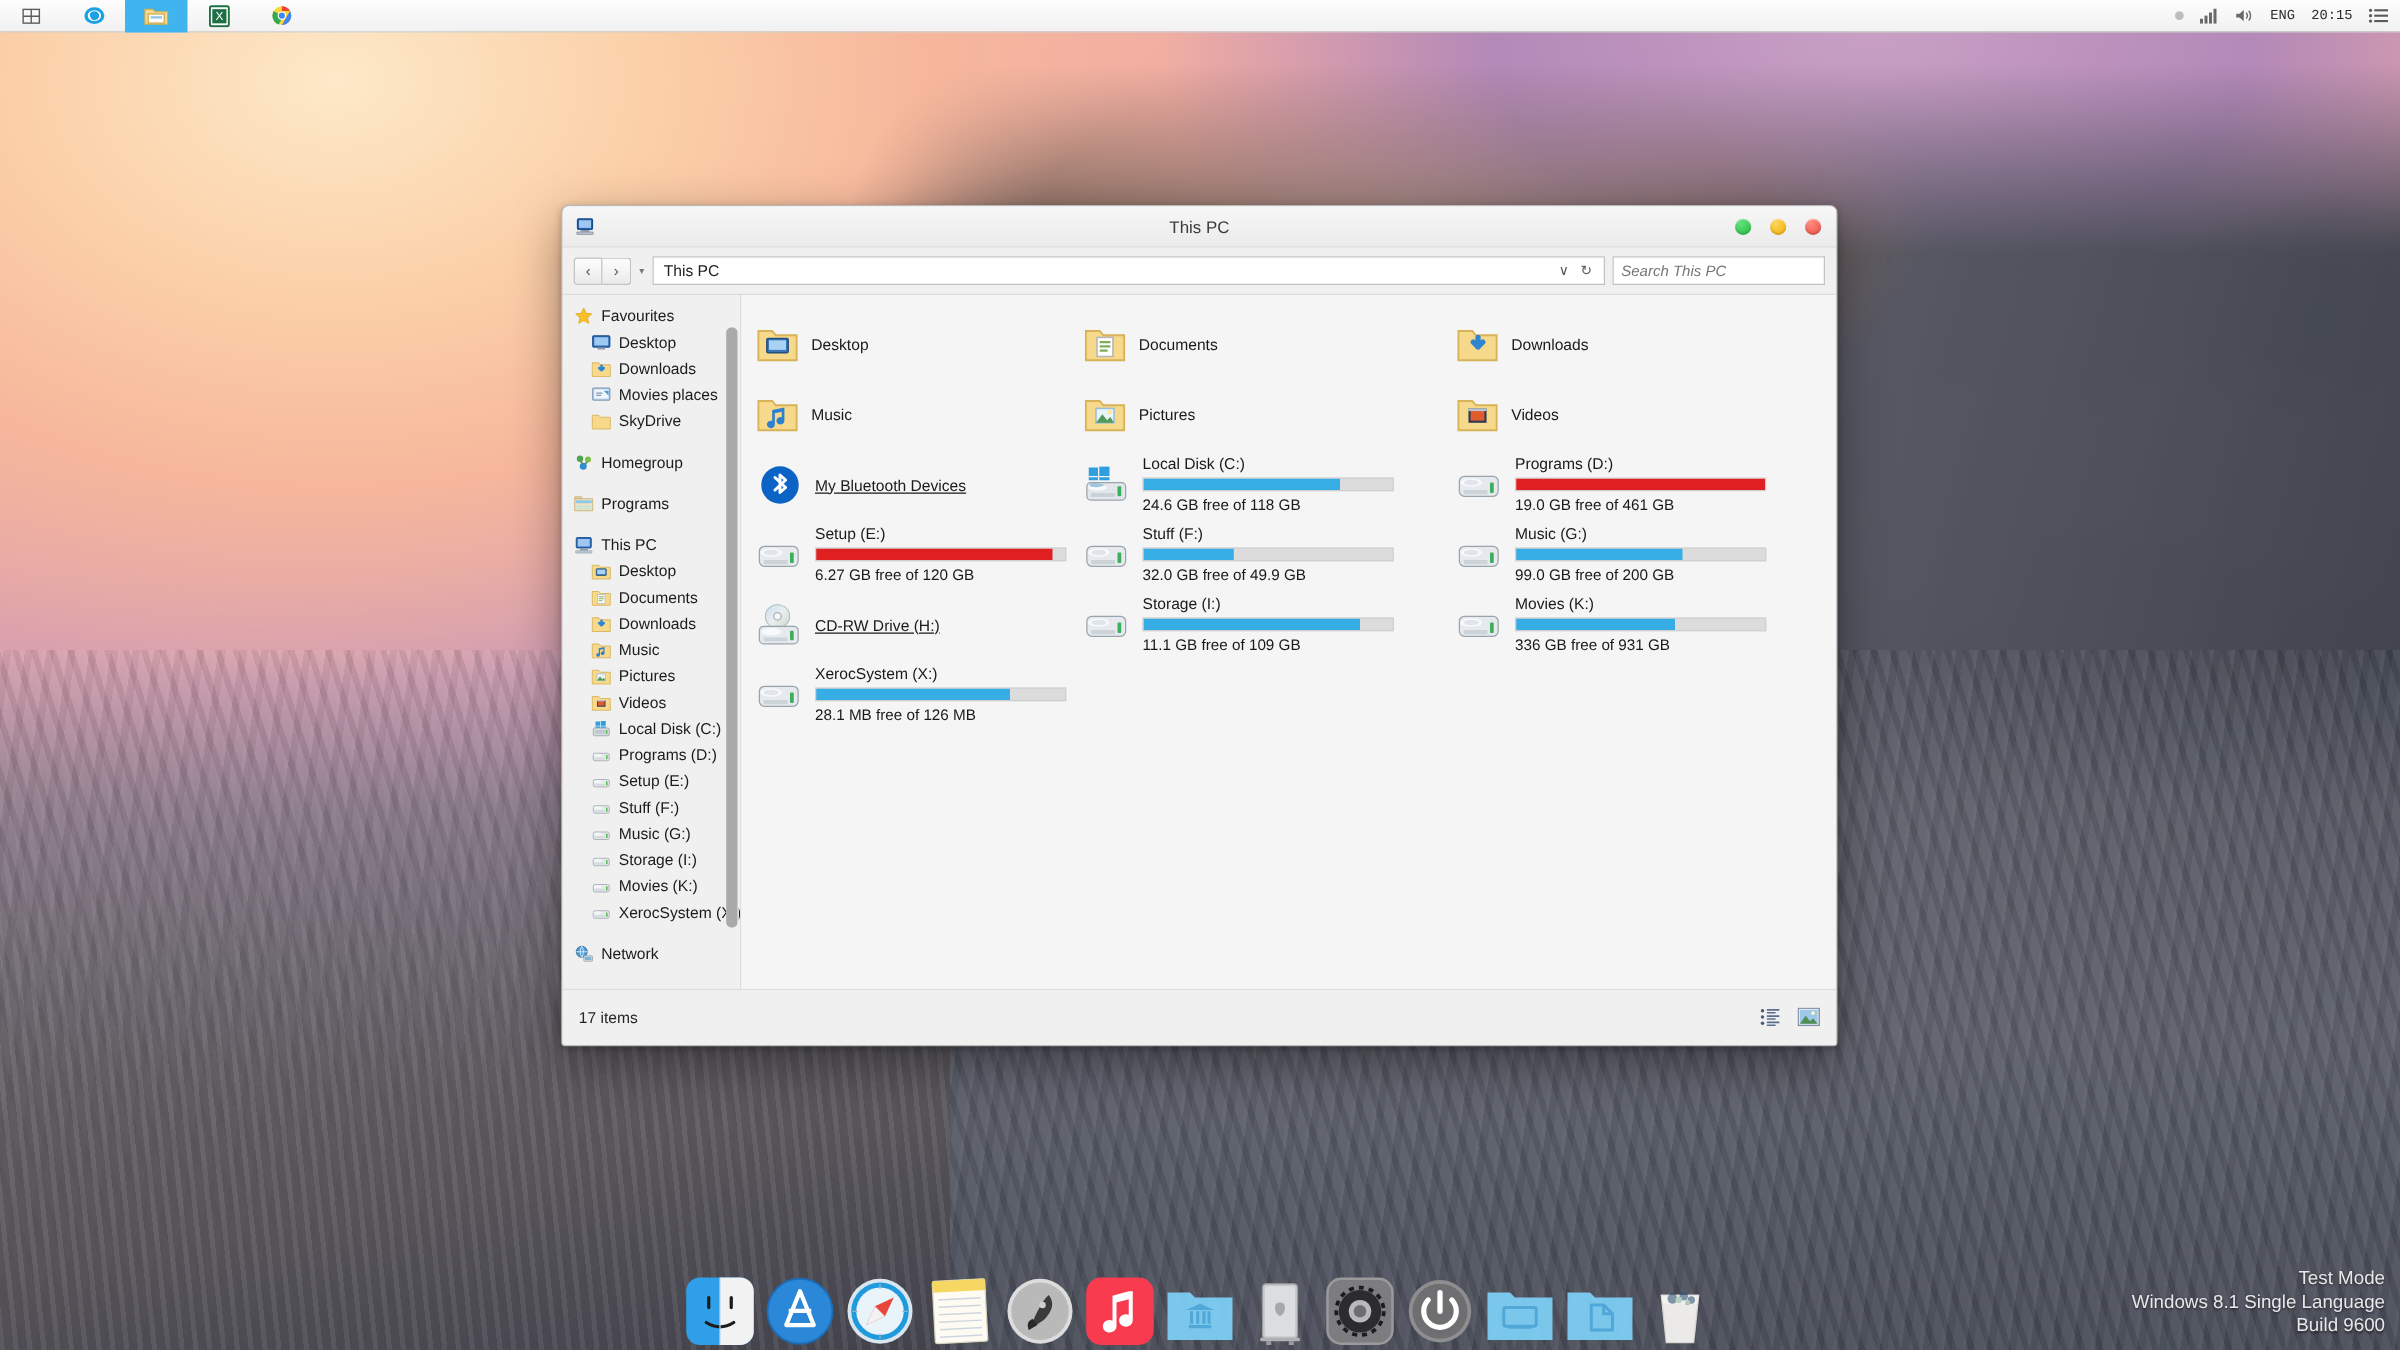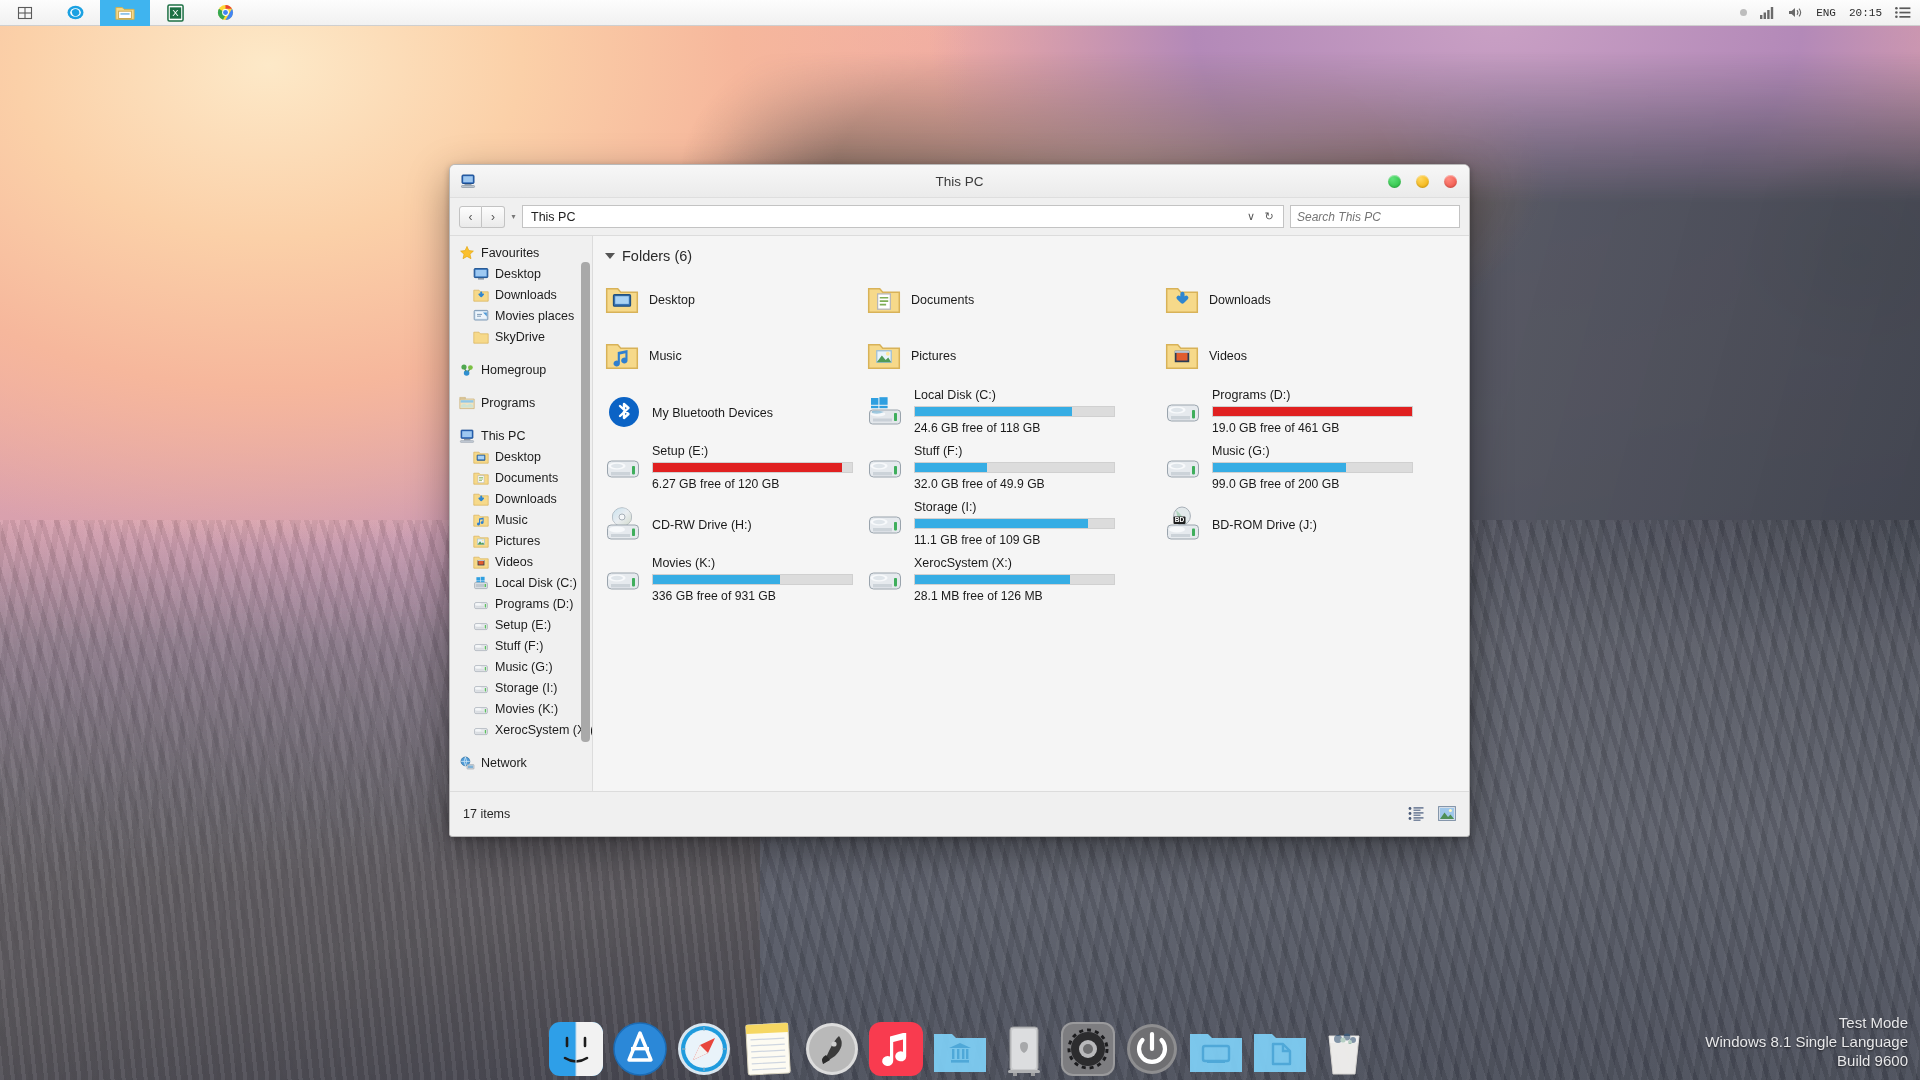--- a/index.html
+++ b/index.html
@@ -151,21 +151,21 @@
   .folder-tile{ display:flex; align-items:center; gap:10px; height:56px; cursor:pointer; }
   .folder-tile .lbl{ font-size:12.5px; color:#1a1a1a; }
 
   .drive-tile{ display:flex; gap:9px; height:56px; cursor:pointer; padding-top:3px; }
   .drive-info{ display:flex; flex-direction:column; justify-content:flex-start; padding-top:1px;}
   .drive-name{ font-size:12.5px; color:#1a1a1a; margin-bottom:4px; }
   .bar{ width:201px; height:11px; background:#dcdcdc; border:1px solid #d0d0d0; margin-bottom:4px;}
   .bar > i{ display:block; height:100%; }
   .drive-free{ font-size:12.2px; color:#1a1a1a; }
   .drive-tile.simple{ align-items:center; padding-top:0;}
-  .drive-tile.simple .drive-info{ justify-content:center; }
+  .drive-tile.simple .drive-info{ justify-content:center;text-decoration:underline; }
   .drive-tile.simple .drive-name{ margin-bottom:0; }
 
   
   #statusbar{
     height:44px; border-top:1px solid #dcdcdc; background:#f0f0f0;
     display:flex; align-items:center; padding:0 13px; font-size:12.5px; color:#262626;
   }
   #view-icons{ margin-left:auto; display:flex; gap:11px; align-items:center; }
   .viewbtn{ width:19px;height:17px; cursor:pointer; display:flex; align-items:center; justify-content:center;}
 
@@ -502,24 +502,20 @@
               </svg></span>
             <span>Network</span>
           </div>
         </div>
       <div id="sb-scroll">
         <div id="sb-thumb"></div>
       </div>
     </div>
 
     <div id="content">
-      <div class="group-head">
-        <span class="tri"></span>
-        <span>Folders (6)</span>
-      </div>
       <div class="grid" id="folders-grid">
           <div class="folder-tile">
             <span><svg width="34" height="34" viewBox="0 0 16 16">
                 <path d="M.8 3.2h5.2l1.4 1.6h7.8v9.4H.8z" fill="#f6d98a" stroke="#d8b258" stroke-width=".7"></path>
                 <rect x="4" y="6" width="8" height="5.4" rx=".5" fill="#3a76b8" stroke="#22507f" stroke-width=".6"></rect>
                 <rect x="4.8" y="6.7" width="6.4" height="3.6" fill="#a9d2f4"></rect>
               </svg></span>
             <span class="lbl">Desktop</span>
           </div>
           <div class="folder-tile">
@@ -704,37 +700,20 @@
                 <rect x="5" y="15" width="19" height="3.4" fill="#ccd3d9"></rect>
                 <rect x="26" y="9" width="3" height="8.4" rx=".8" fill="#3fae5c"></rect>
               </svg>
             </span>
             <span class="drive-info">
               <span class="drive-name">Storage (I:)</span>
               <span class="bar">
                 <i style="width:87%;background:#36ade4"></i>
               </span>
               <span class="drive-free">11.1 GB free of 109 GB</span>
-            </span>
-          </div>
-          <div class="drive-tile simple">
-            <span style="flex:0 0 38px;display:flex;align-items:center;justify-content:center">
-              <svg width="36" height="36" viewBox="0 0 36 36">
-                <ellipse cx="16" cy="10" rx="8.4" ry="9" fill="#e2e8ea" stroke="#a8b0b8"></ellipse>
-                <path d="M10 4 q6 5 10 13 q-8 2 -10 -13z" fill="#8fc5a0" opacity=".6"></path>
-                <rect x="7.5" y="10.5" width="12" height="7.5" rx="1" fill="#1e1e1e"></rect>
-                <text x="13.5" y="16.4" font-size="6.6" fill="#fff" text-anchor="middle" font-family="Liberation Sans" font-weight="bold">BD</text>
-                <rect x="1.5" y="19" width="31" height="14" rx="3.5" fill="#e6eaee" stroke="#9aa4ad"></rect>
-                <ellipse cx="11" cy="23.4" rx="8" ry="3" fill="#f7f9fb"></ellipse>
-                <rect x="5" y="28" width="19" height="3" fill="#ccd3d9"></rect>
-                <rect x="26" y="22.5" width="3" height="7.6" rx=".8" fill="#3fae5c"></rect>
-              </svg>
-            </span>
-            <span class="drive-info">
-              <span class="drive-name">BD-ROM Drive (J:)</span>
             </span>
           </div>
           <div class="drive-tile">
             <span style="flex:0 0 38px;display:flex;align-items:center;justify-content:center">
               <svg width="36" height="26" viewBox="0 0 36 26">
                 <rect x="1.5" y="4" width="31" height="16" rx="4" fill="#e6eaee" stroke="#9aa4ad"></rect>
                 <ellipse cx="11" cy="9" rx="8.6" ry="3.4" fill="#f7f9fb"></ellipse>
                 <ellipse cx="11" cy="9" rx="6" ry="2.2" fill="#dfe5ea"></ellipse>
                 <rect x="5" y="15" width="19" height="3.4" fill="#ccd3d9"></rect>
                 <rect x="26" y="9" width="3" height="8.4" rx=".8" fill="#3fae5c"></rect>

